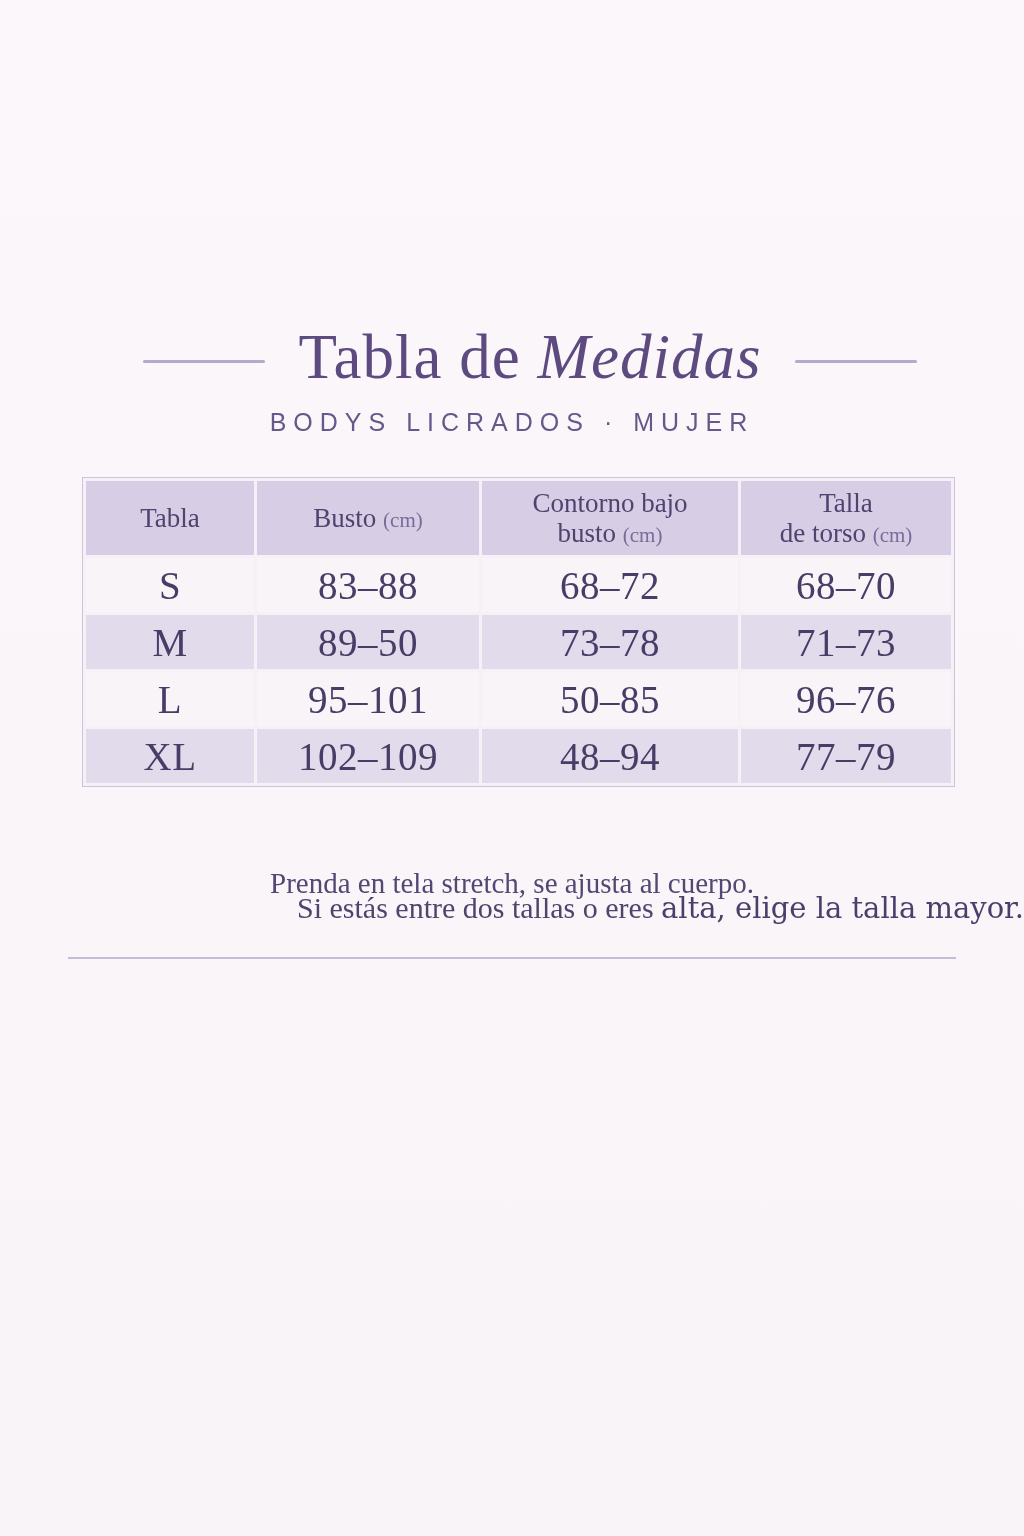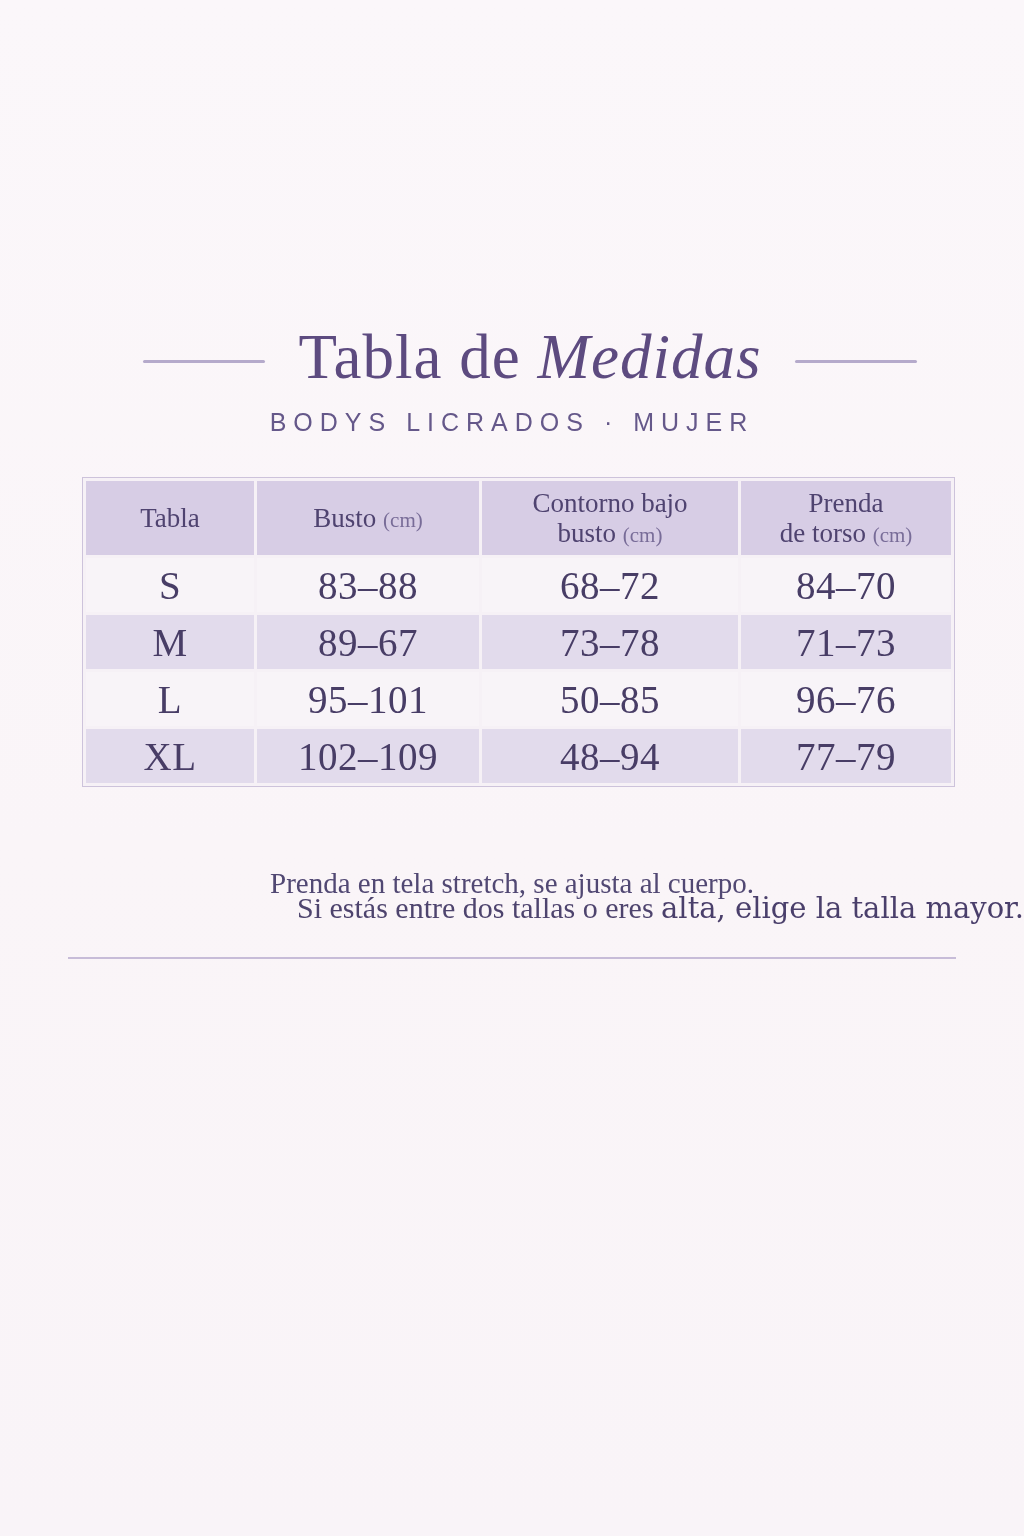--- a/index.html
+++ b/index.html
@@ -161,33 +161,33 @@
       <col style="width: 168px">
       <col style="width: 222px">
       <col style="width: 256px">
       <col style="width: 210px">
     </colgroup>
     <thead>
       <tr>
         <th><span>Tabla</span></th>
         <th><span>Busto</span> <span class="unit">(cm)</span></th>
         <th><span>Contorno bajo</span><br><span>busto</span> <span class="unit">(cm)</span></th>
-        <th><span>Prenda</span><br><span>de torso</span> <span class="unit">(cm)</span></th>
+        <th><span>Talla</span><br><span>de torso</span> <span class="unit">(cm)</span></th>
       </tr>
     </thead>
     <tbody>
       <tr class="row-light">
         <td>S</td>
         <td>83–88</td>
         <td>68–72</td>
-        <td>84–70</td>
+        <td>68–70</td>
       </tr>
       <tr class="row-alt">
         <td>M</td>
-        <td>89–67</td>
+        <td>89–50</td>
         <td>73–78</td>
         <td>71–73</td>
       </tr>
       <tr class="row-light">
         <td>L</td>
         <td>95–101</td>
         <td>50–85</td>
         <td>96–76</td>
       </tr>
       <tr class="row-alt">

